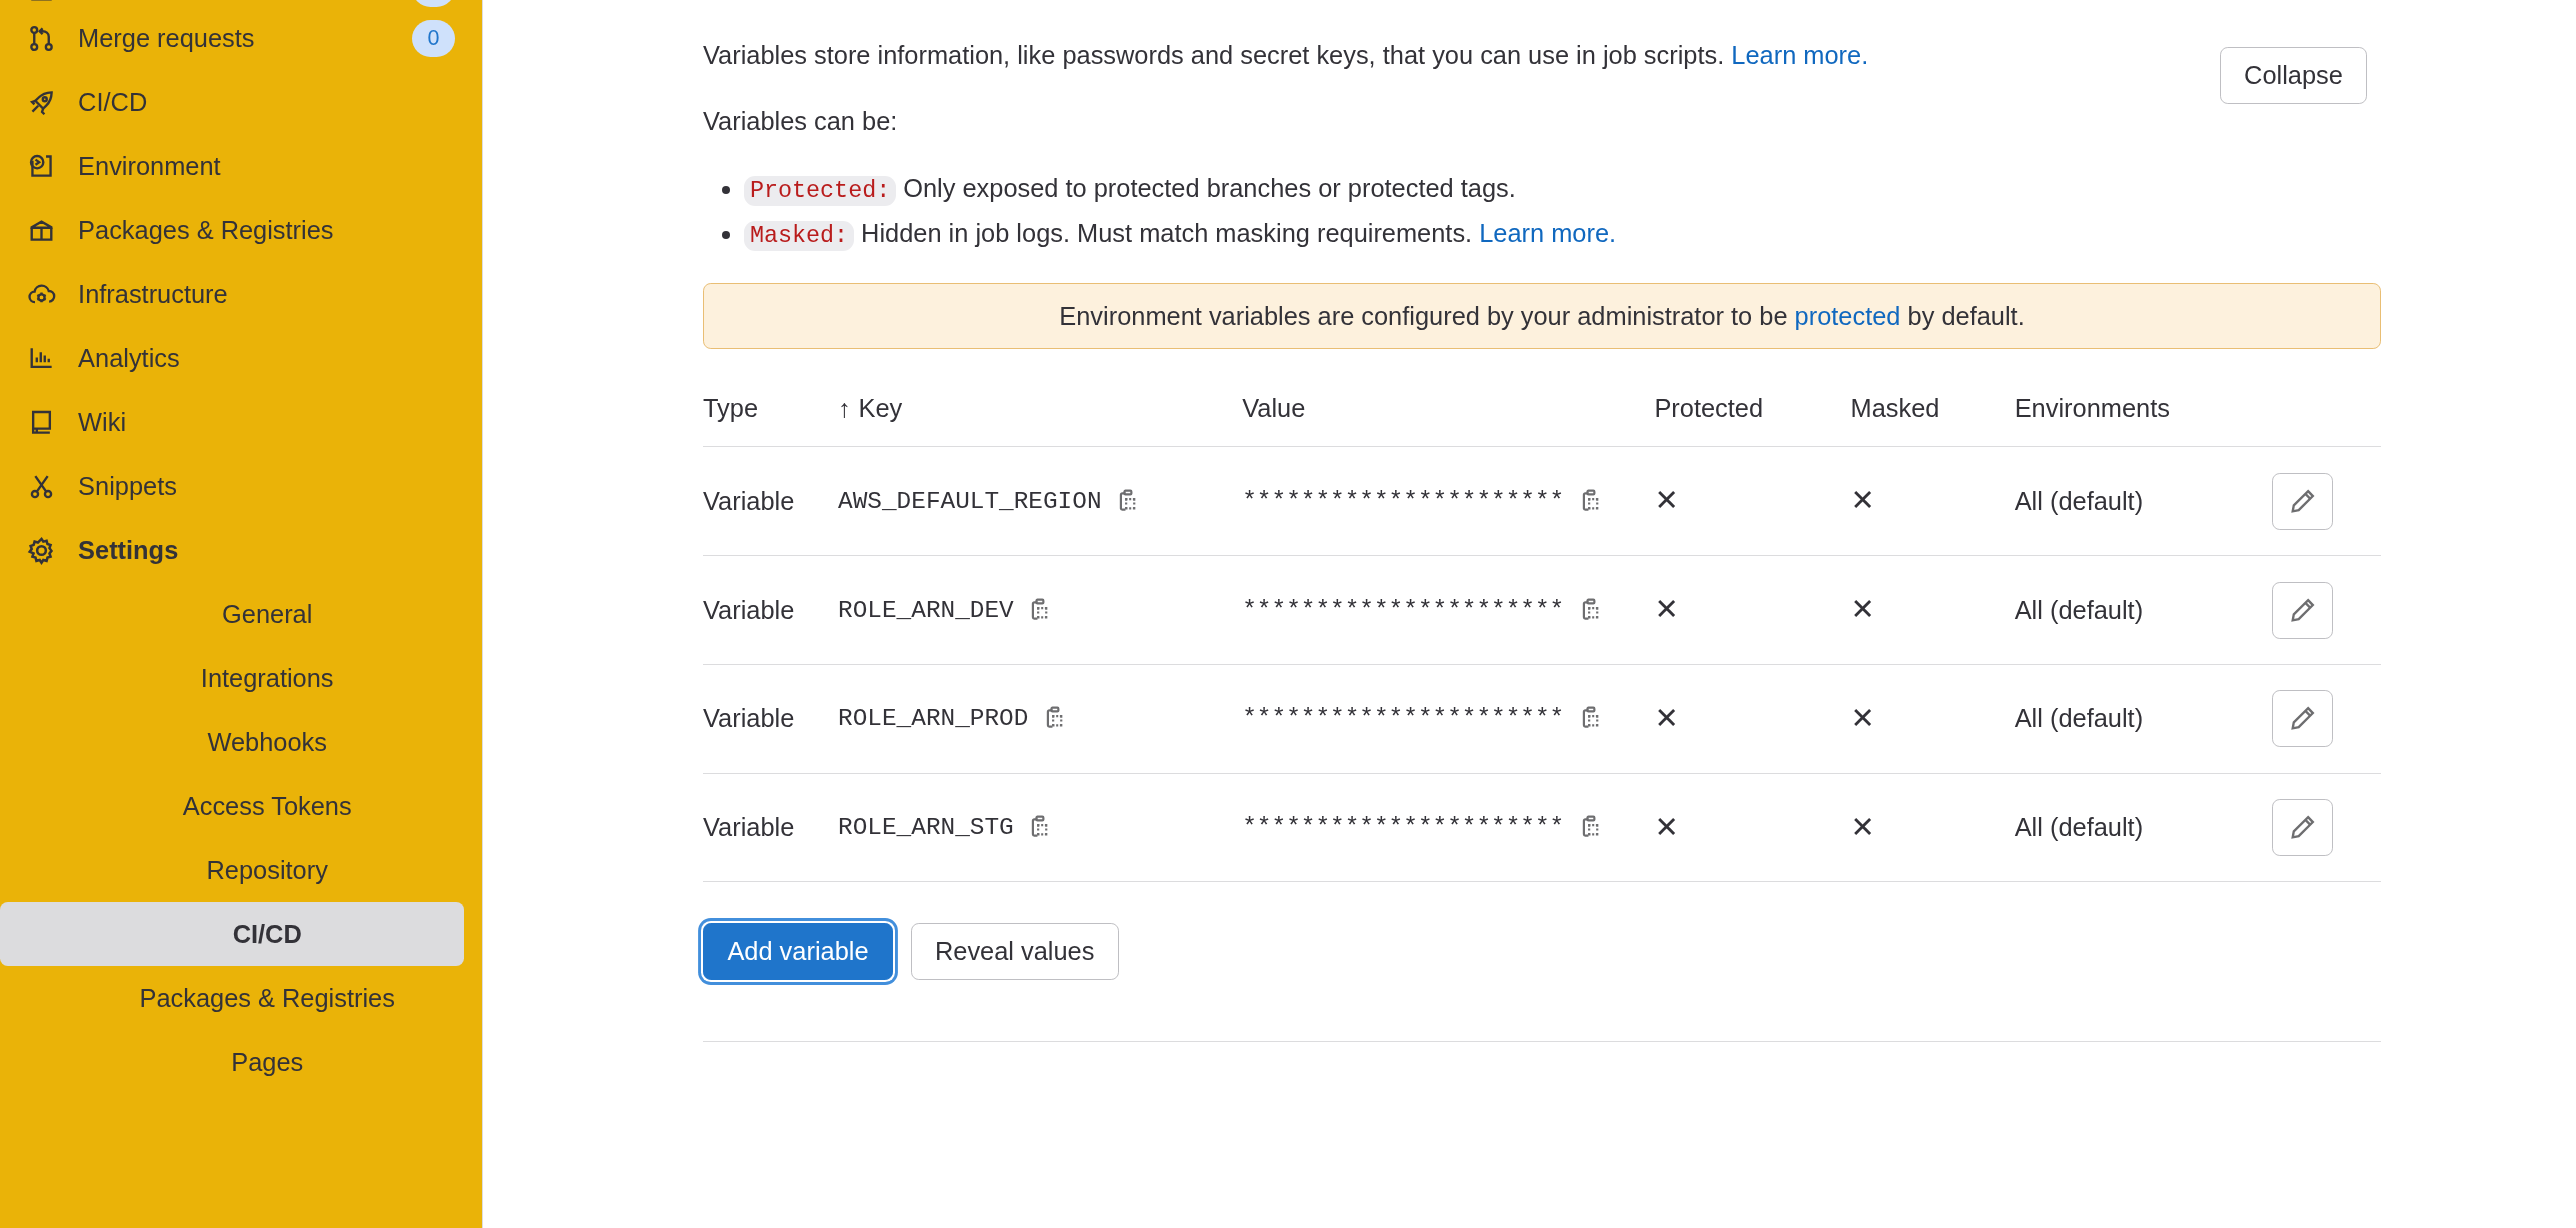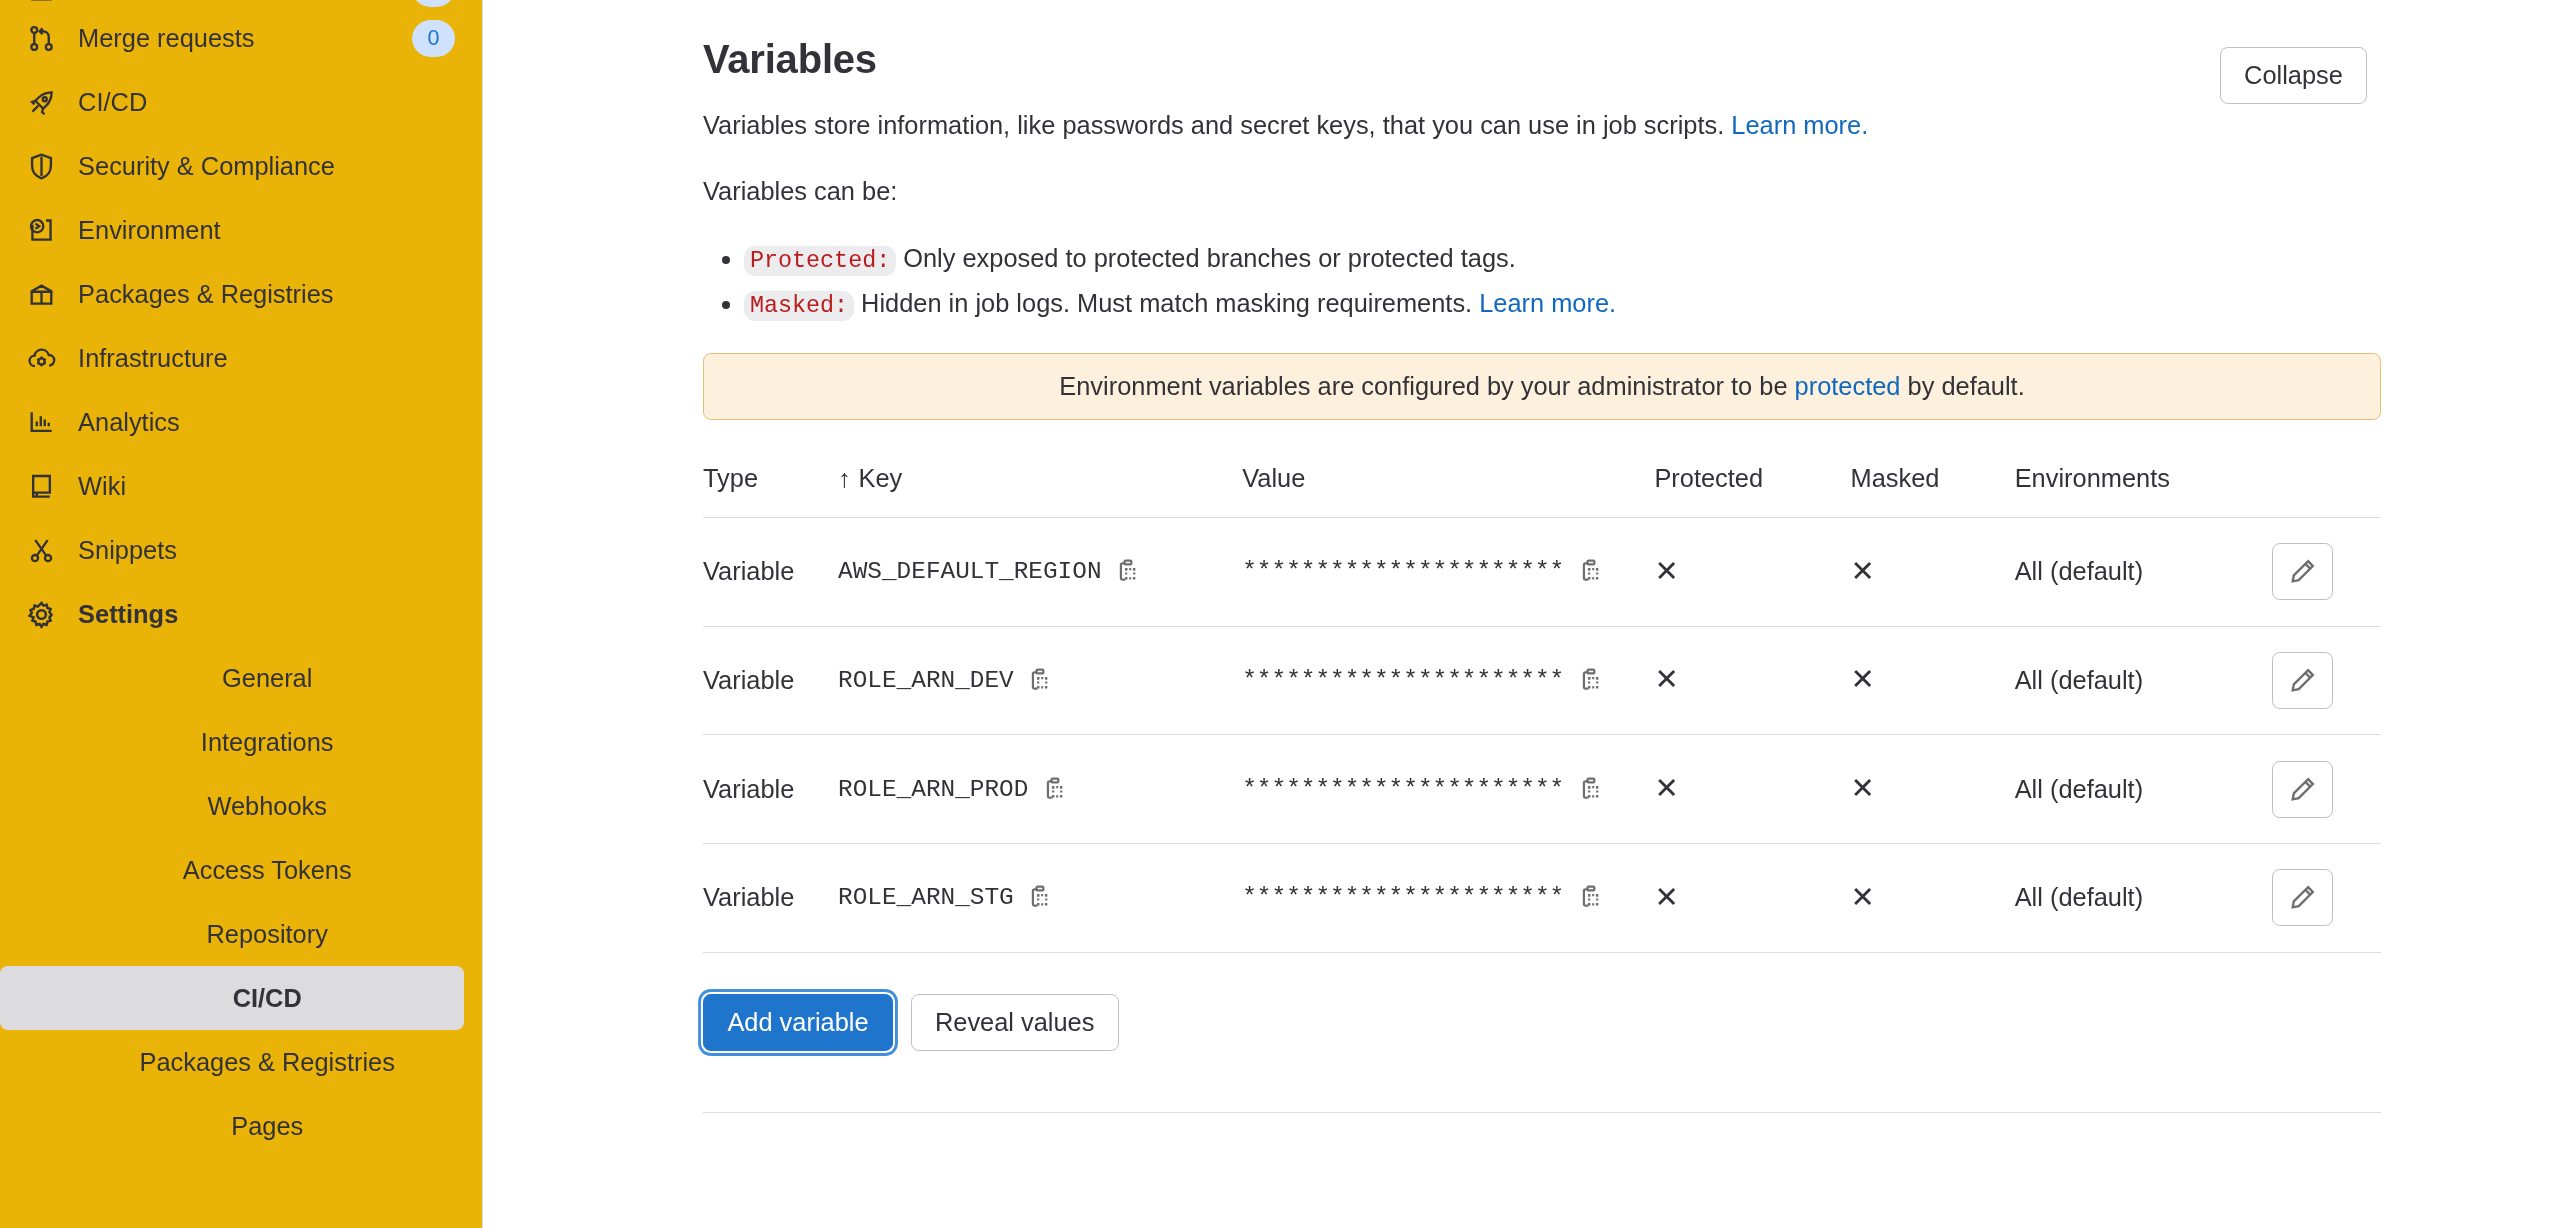--- a/index.html
+++ b/index.html
@@ -307,29 +307,20 @@
               <path d="M6.2 9.8 3 13M13.6 2.4c-3 .1-5.6 1.2-7.3 3L4.6 7.1l4.3 4.3 1.7-1.7c1.8-1.7 2.9-4.3 3-7.3z"></path>
               <circle cx="9.8" cy="6.2" r="1.1"></circle>
               <path d="M4.6 7.1 2.8 7.7l1.3 1.3M8.9 11.4l-.6 1.8 1.3 1.3"></path>
             </svg>
           </span>
           <span class="nav-label">CI/CD</span>
         </li>
         <li class="nav-item">
           <span class="nav-ico">
             <svg class="ic" width="29" height="29" viewBox="0 0 16 16" fill="none" stroke="#333238" stroke-width="1.3">
-              <path d="M8 1.5 2.8 3.4v4.2c0 3.2 2.1 5.8 5.2 6.9 3.1-1.1 5.2-3.7 5.2-6.9V3.4z"></path>
-              <path d="M8 2.6v10.6"></path>
-            </svg>
-          </span>
-          <span class="nav-label">Security &amp; Compliance</span>
-        </li>
-        <li class="nav-item">
-          <span class="nav-ico">
-            <svg class="ic" width="29" height="29" viewBox="0 0 16 16" fill="none" stroke="#333238" stroke-width="1.3">
               <path d="M10.5 2.5H13V13H3V4.8"></path>
               <circle cx="5.6" cy="5.6" r="3.4"></circle>
               <path d="M4.7 4.2 6.7 5.6 4.7 7"></path>
             </svg>
           </span>
           <span class="nav-label">Environment</span>
         </li>
         <li class="nav-item">
           <span class="nav-ico">
             <svg class="ic" width="29" height="29" viewBox="0 0 16 16" fill="none" stroke="#333238" stroke-width="1.3">
@@ -416,21 +407,20 @@
         </li>
       </ul>
   </nav>
 
   <main class="main">
     <div class="content">
       <div class="inner">
 
         <button class="collapse-btn">Collapse</button>
 
-        <h1 class="page-title">Variables</h1>
 
         <p class="desc">
           <span>Variables store information, like passwords and secret keys, that you can use in job scripts. </span><a href="#" class="link">Learn more.</a>
         </p>
 
         <p class="desc">Variables can be:</p>
 
         <ul class="bullets" id="bullet-list">
             <li><code class="inline">Protected:</code><span> Only exposed to protected branches or protected tags.</span></li>
             <li><code class="inline">Masked:</code><span> Hidden in job logs. Must match masking requirements. </span><a href="#" class="link">Learn more.</a></li>

